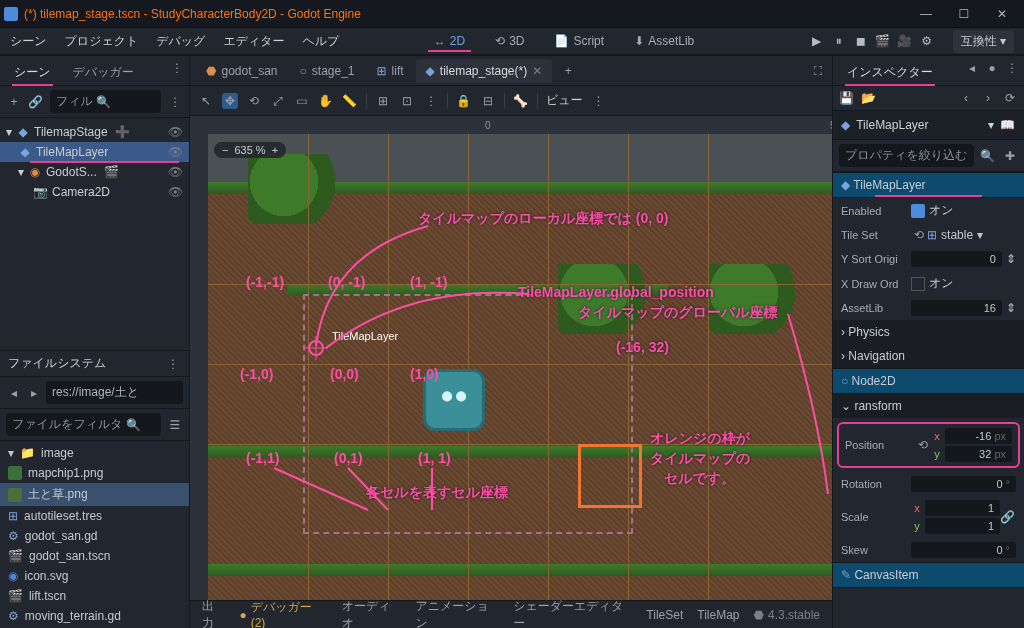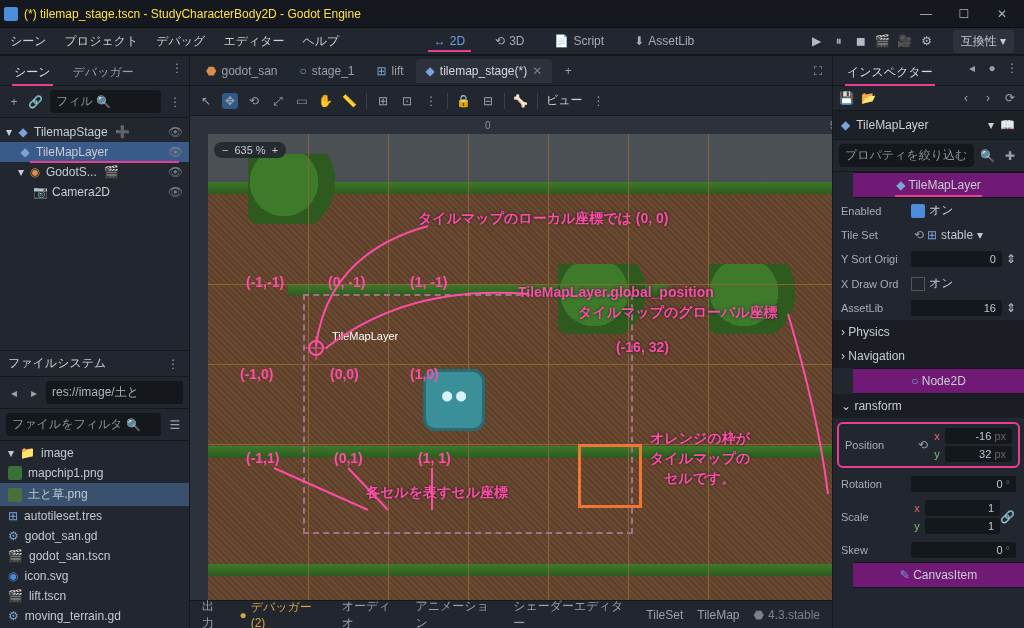--- a/index.html
+++ b/index.html
@@ -17,21 +17,21 @@
   }
   .titlebar {
     height: 28px;
     background: #15181e;
     display: flex;
     align-items: center;
     justify-content: space-between;
     padding: 0 4px;
     border-bottom: 1px solid #0d0f13;
   }
-  .titlebar-left { display:flex; align-items:center; gap:6px; color:#fde047;}
+  .titlebar-left { display:flex; align-items:center; gap:6px; color:#f97316;}
   .titlebar-icon { width:14px;height:14px; background:#4b8dda;border-radius:2px;}
   .titlebar-right { display:flex; gap:2px;}
   .winbtn { width:36px;height:22px;display:flex;align-items:center;justify-content:center;color:#b0b5bc;}
   .menubar {
     height: 28px;
     background: #22262e;
     display: flex;
     align-items: center;
     padding: 0 10px;
     gap: 18px;
@@ -103,21 +103,21 @@
   .insp-head{display:flex;align-items:center;gap:6px;padding:6px 8px;border-bottom:1px solid #14171c;background:#1c2027;}
   .insp-row{display:flex;align-items:center;padding:4px 8px;color:#c2c7cf;}
   .insp-row .lab{flex:0 0 70px;font-size:11px;color:#a7adb6;}
   .insp-row .val{flex:1;display:flex;align-items:center;gap:4px;}
   .numbox{background:#14171c;border-radius:3px;padding:2px 6px;text-align:right;flex:1;font-size:11px;}
   .xy-pill{display:flex;align-items:center;gap:2px;}
   .xy-lab{width:12px;text-align:center;color:#e86a6a;font-size:11px;}
   .xy-lab.y{color:#7fc66a;}
   .checkbox{width:14px;height:14px;background:#4b8dda;border-radius:2px;}
   .section-hd{background:#1a1e24;padding:5px 8px;font-size:12px;color:#c8ccd3;}
-  .section-hd.sub{background:#701a75; text-align:center;border-top:1px solid #14171c;border-bottom:1px solid #14171c;margin-left:20px;}
+  .section-hd.sub{background:#0c4a6e; text-align:left;border-top:1px solid #14171c;border-bottom:1px solid #14171c;}
   .pos-highlight{border:2px solid #e83f95;border-radius:6px;padding:2px;margin:4px;}
   .nav-arrows{display:flex;gap:4px;margin-left:auto;}
   svg.line-svg{position:absolute;top:0;left:0;width:100%;height:100%;pointer-events:none;}
 </style>
 </head>
 <body>
 
 <div class="titlebar">
   <div class="titlebar-left">
     <span class="titlebar-icon"></span>

